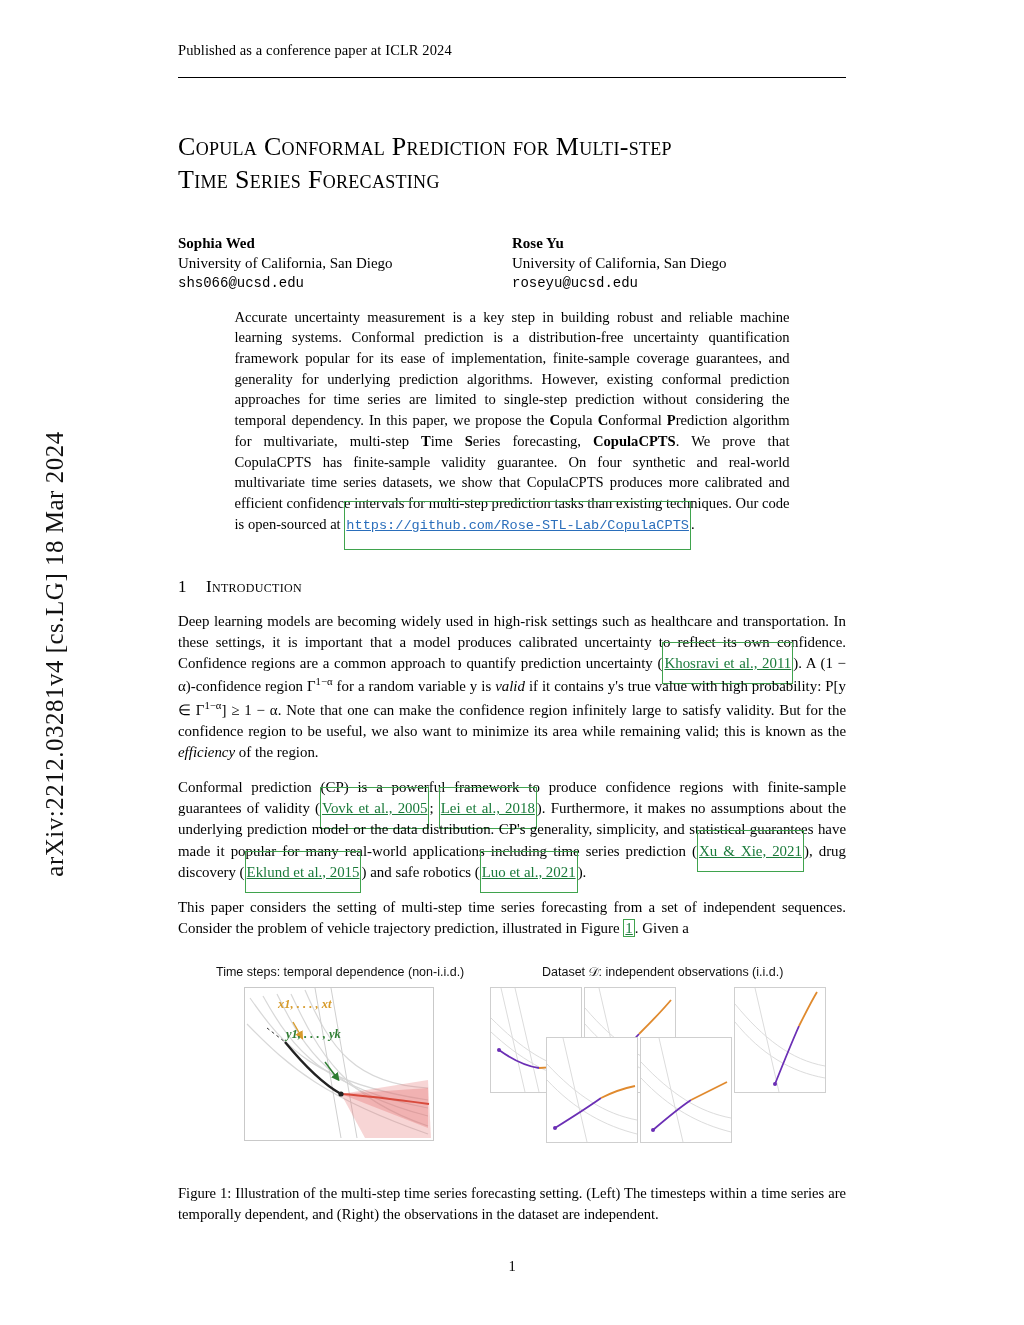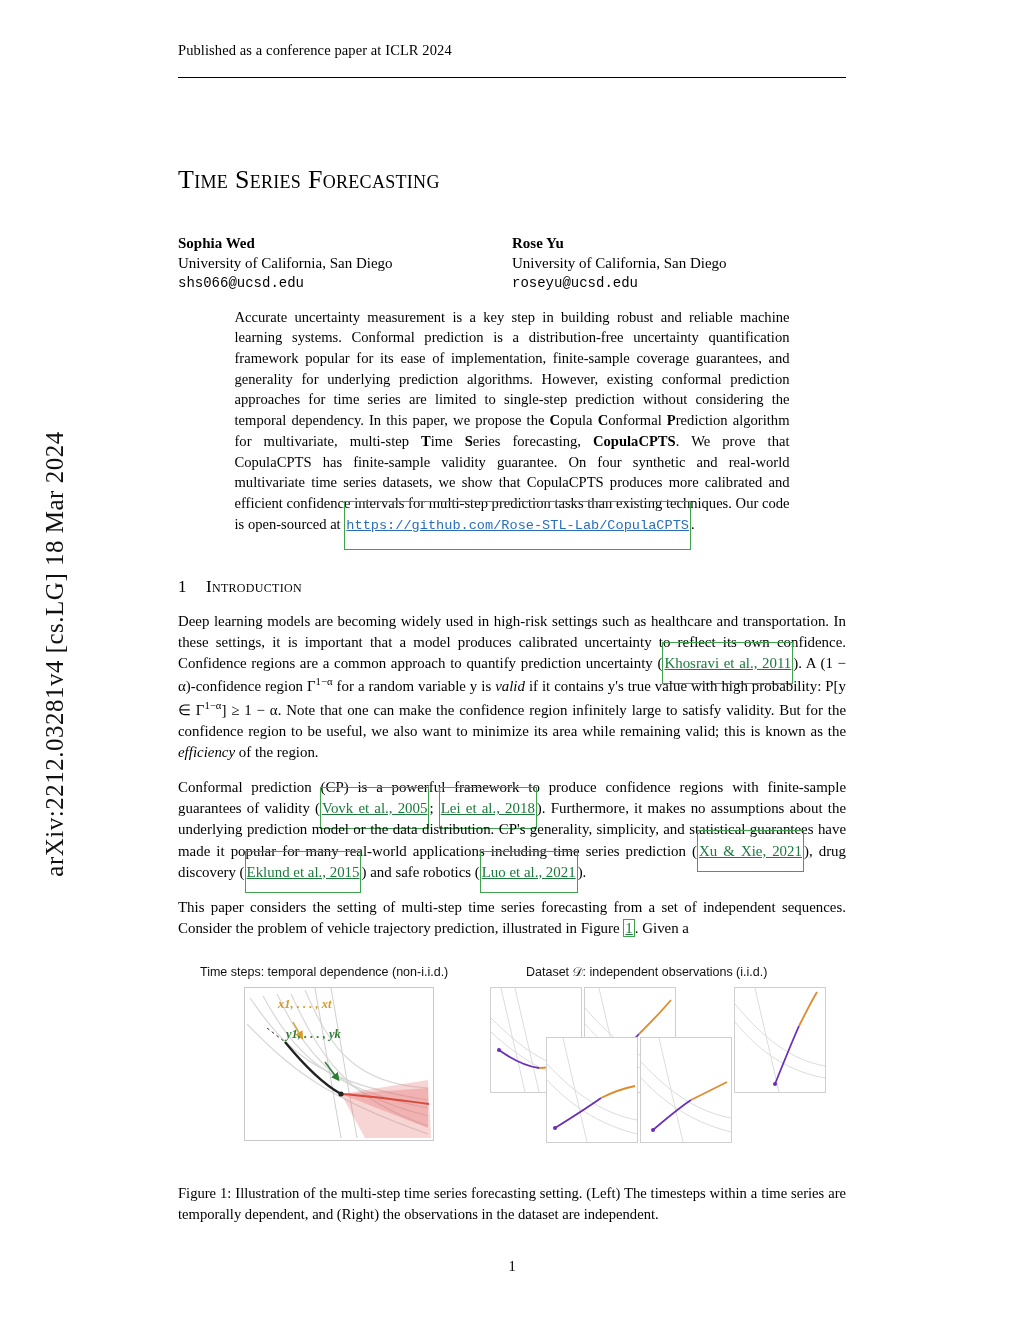--- a/index.html
+++ b/index.html
@@ -134,20 +134,21 @@
     margin-top: 26px;
     position: relative;
     width: 668px;
     height: 200px;
   }
   .fig-caption-top {
     position: absolute;
     font-size: 12.5px;
     font-family: "Liberation Sans", sans-serif;
     color: #111;
+    margin-left: 16px;
   }
   .fig-left-label { left: 22px; top: 0px; }
   .fig-right-label { left: 348px; top: 0px; }
   .fig-box {
     position: absolute;
     border: 1px solid #c9c9c9;
     background: #fff;
     overflow: hidden;
   }
   .fig-left-box {
@@ -195,21 +196,21 @@
 
 <div class="page">
 
   <div class="arxiv-stamp">arXiv:2212.03281v4  [cs.LG]  18 Mar 2024</div>
 
   <div class="content">
 
     <div class="runninghead">Published as a conference paper at ICLR 2024</div>
 
     <div class="title">
-      <br>
+      <span class="sc">Copula Conformal Prediction for Multi-step</span><br>
       <span class="sc">Time Series Forecasting</span>
     </div>
 
     <div class="authors">
       <div class="author-col">
         <div class="author-name">Sophia Wed</div>
         <div class="author-aff">University of California, San Diego</div>
         <div class="author-mail">shs066@ucsd.edu</div>
       </div>
       <div class="author-col">

